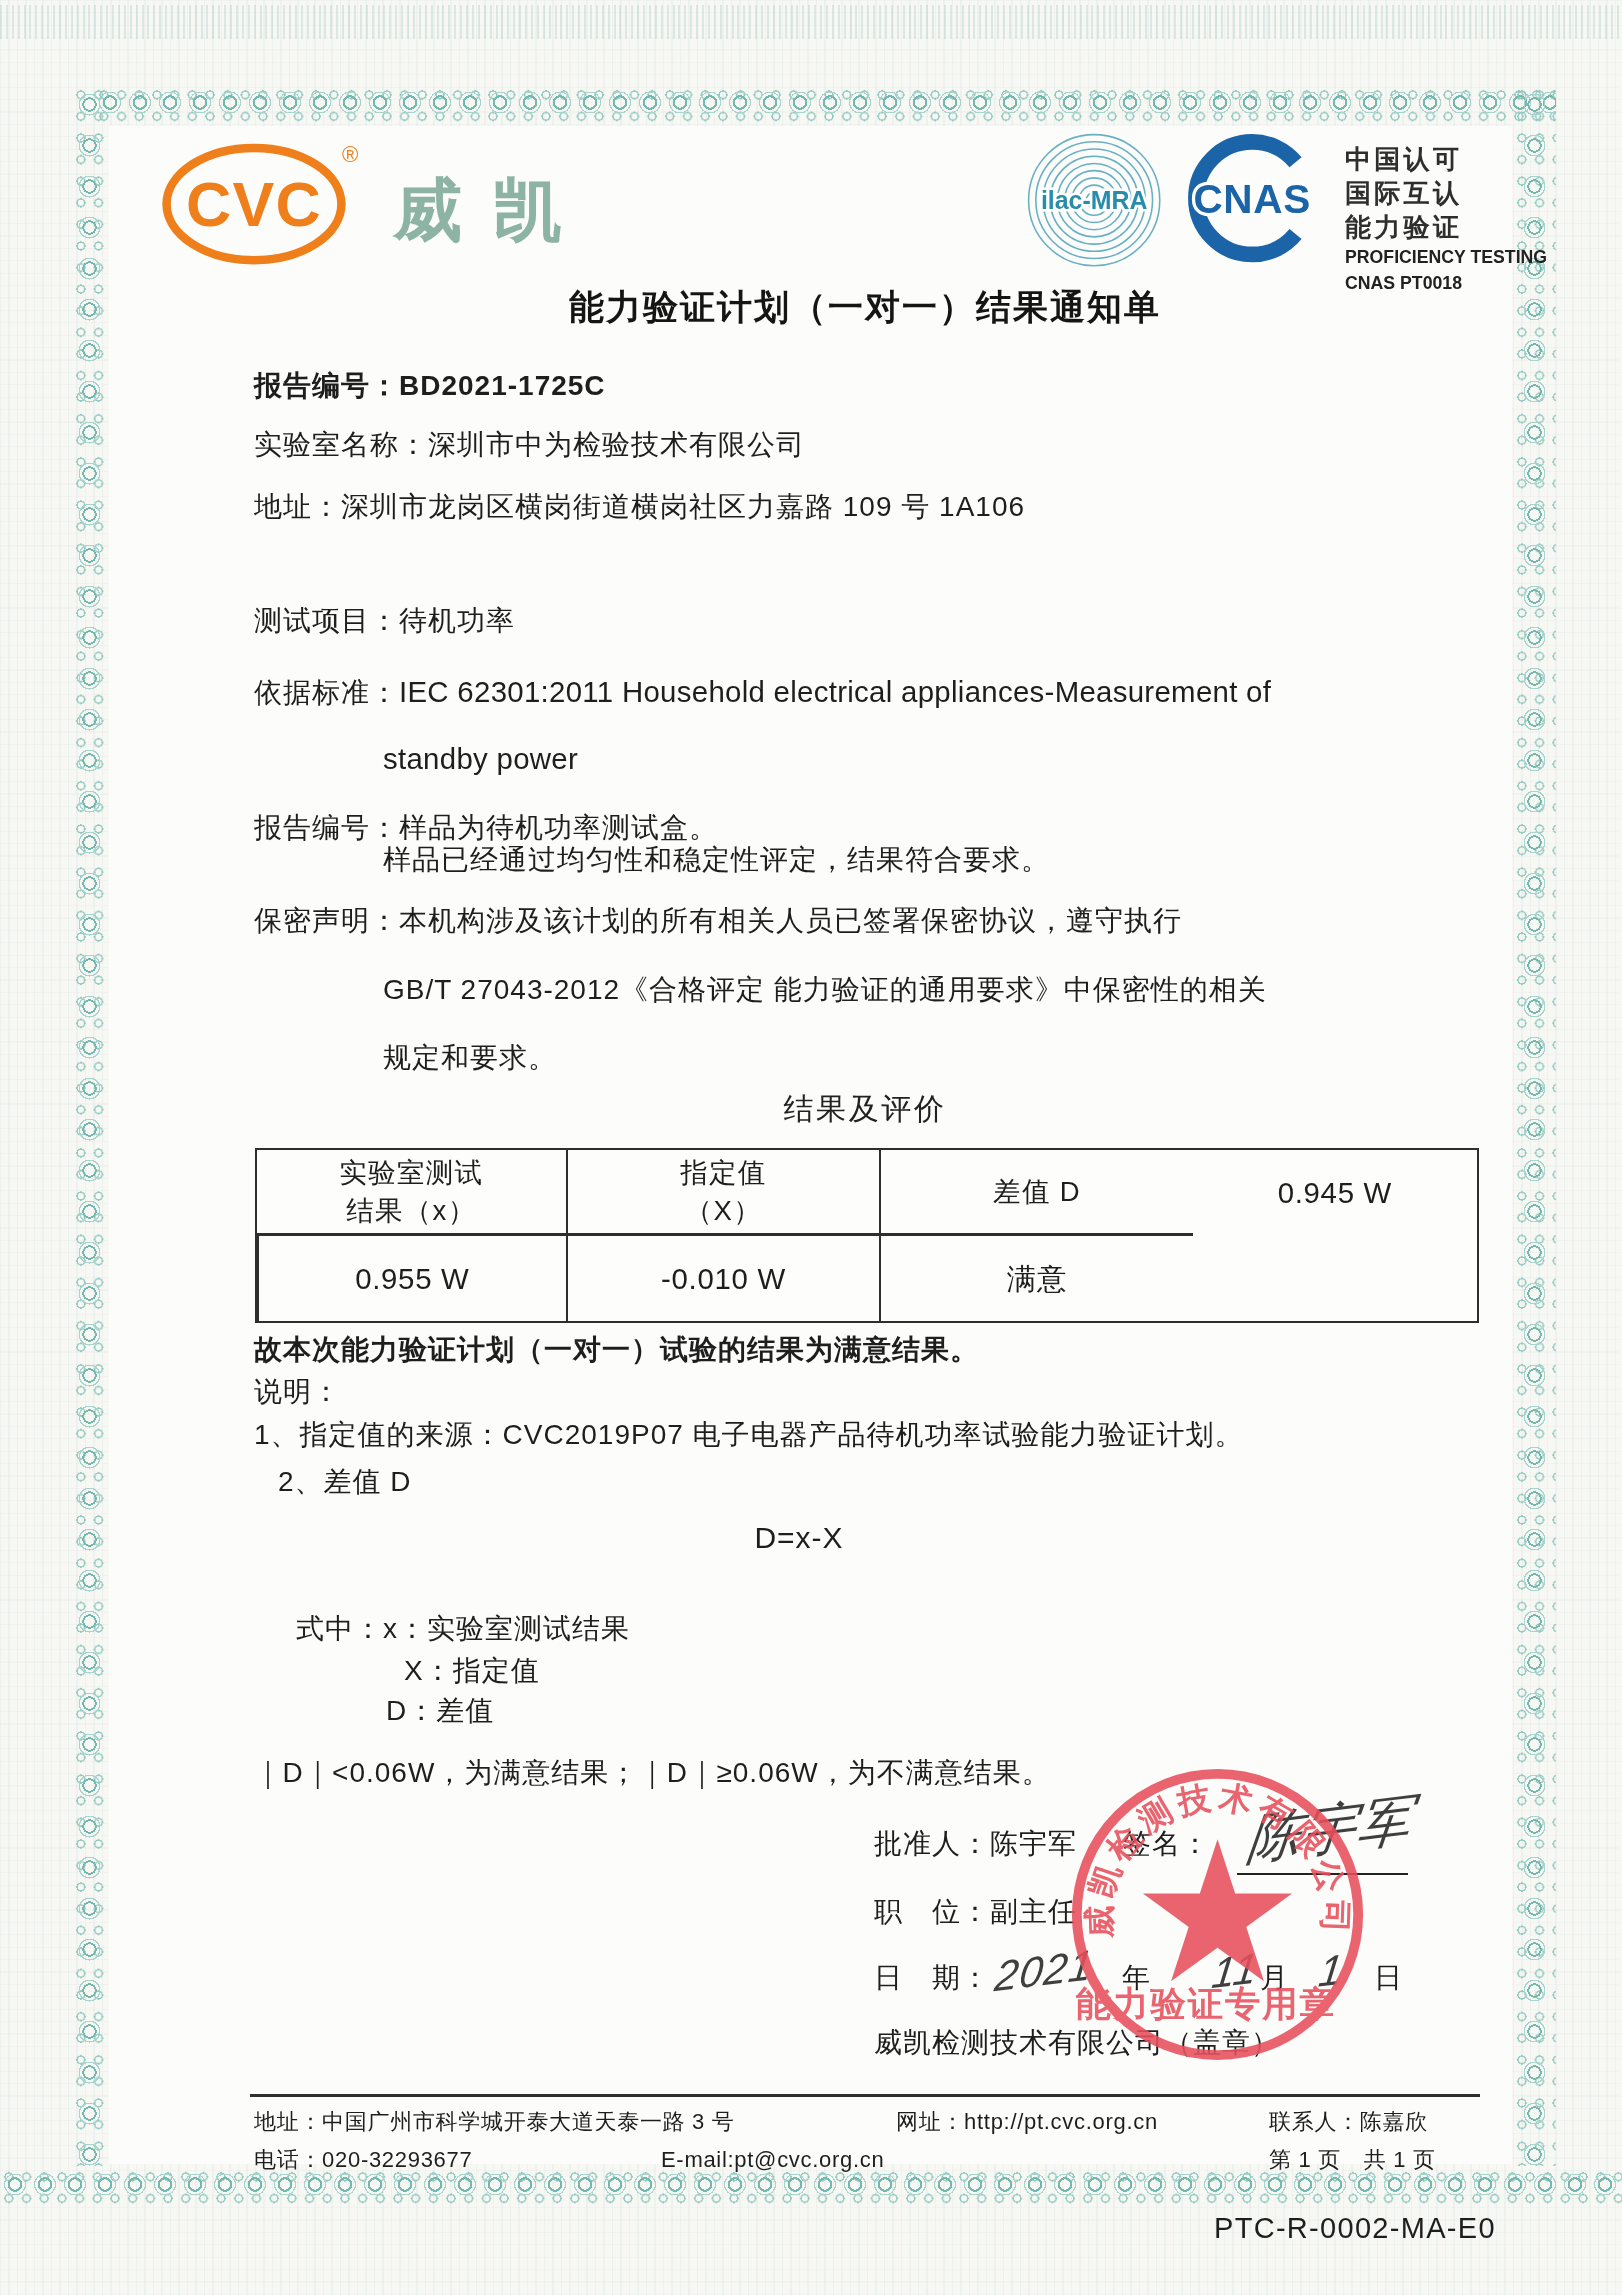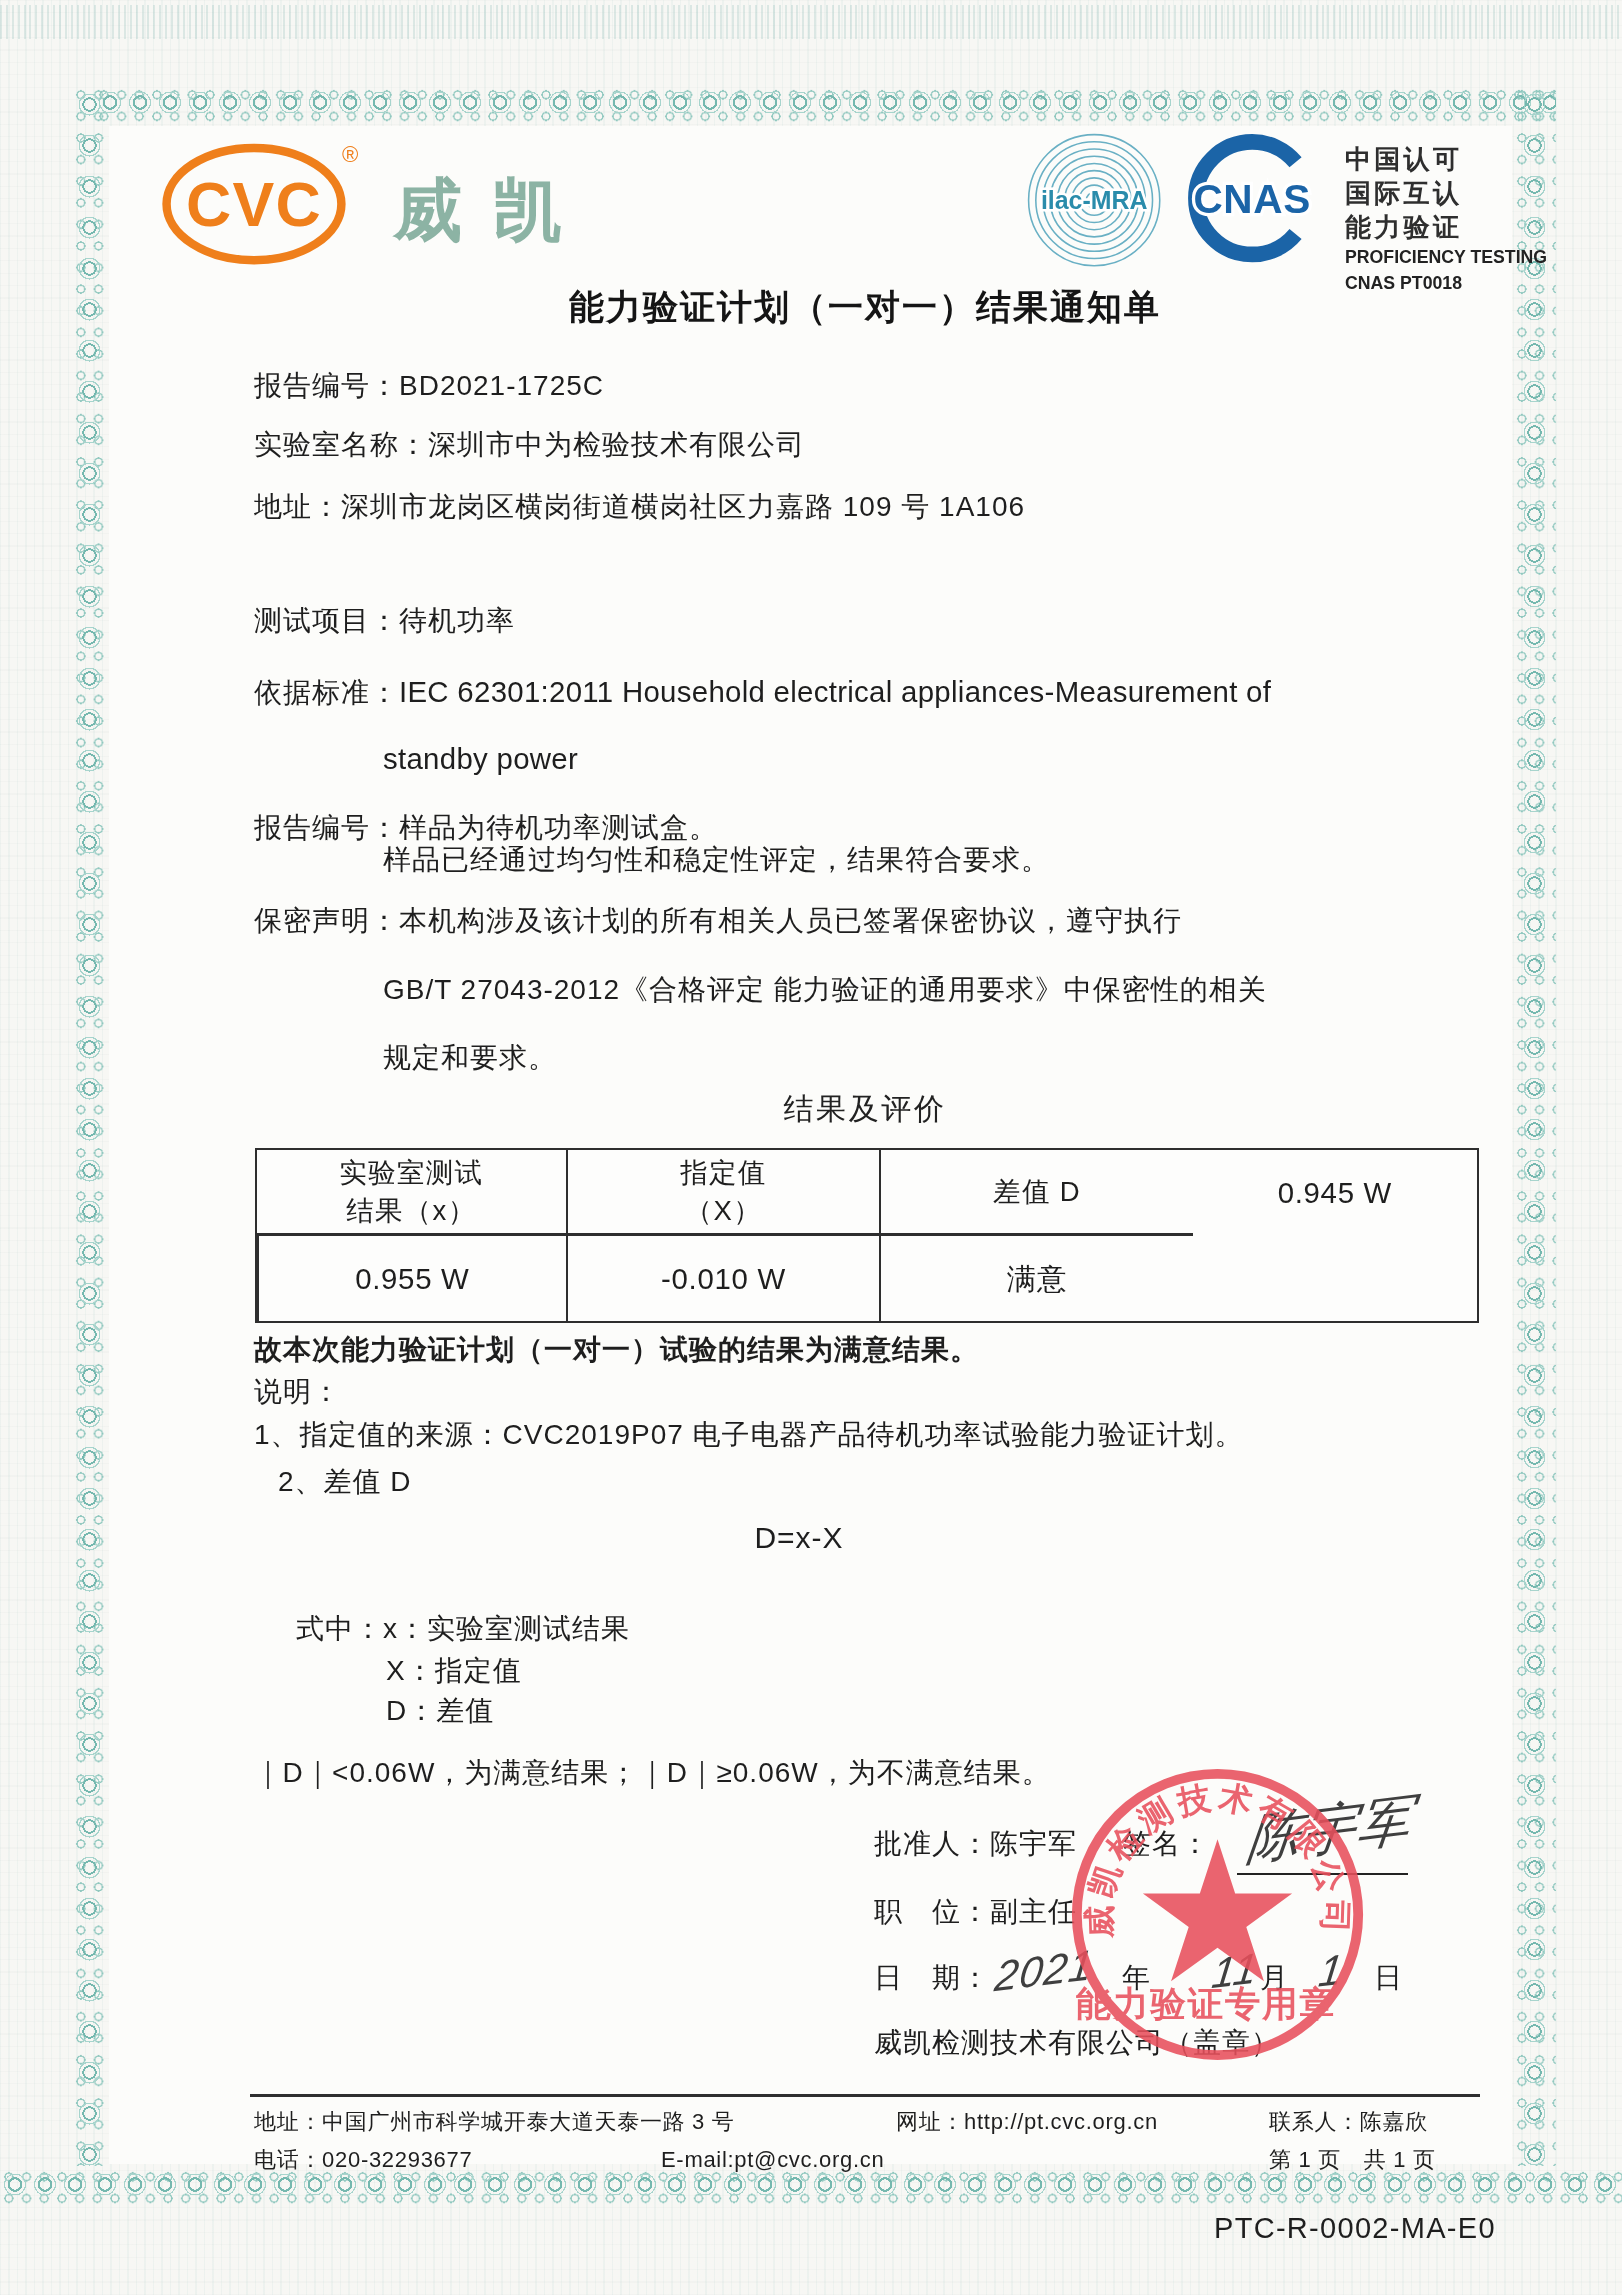--- a/index.html
+++ b/index.html
@@ -81,21 +81,21 @@
   </svg>
 
   <div class="t hdr-cn" style="left:1345px;top:143px;">中国认可</div>
   <div class="t hdr-cn" style="left:1345px;top:177px;">国际互认</div>
   <div class="t hdr-cn" style="left:1345px;top:211px;">能力验证</div>
   <div class="t hdr-en" style="left:1345px;top:245px;">PROFICIENCY TESTING</div>
   <div class="t hdr-en" style="left:1345px;top:271px;">CNAS PT0018</div>
 
   <div id="title" class="ctr">能力验证计划（一对一）结果通知单</div>
 
-  <div class="t" style="left:254px;top:368px;"><span>报告编号：</span><span>BD2021-1725C</span></div>
+  <div class="t" style="left:254px;top:368px;font-weight:bold;"><span>报告编号：</span><span>BD2021-1725C</span></div>
   <div class="t" style="left:254px;top:427px;"><span>实验室名称：</span><span>深圳市中为检验技术有限公司</span></div>
   <div class="t" style="left:254px;top:489px;"><span>地址：</span><span>深圳市龙岗区横岗街道横岗社区力嘉路 109 号 1A106</span></div>
 
   <div class="t" style="left:254px;top:603px;"><span>测试项目：</span><span>待机功率</span></div>
   <div class="t" style="left:254px;top:674px;"><span>依据标准：</span><span style="font-size:29.4px;letter-spacing:0.3px;">IEC 62301:2011 Household electrical appliances-Measurement of</span></div>
   <div class="t" style="left:383px;top:741px;font-size:29.4px;letter-spacing:0.3px;">standby power</div>
   <div class="t" style="left:254px;top:810px;"><span>报告编号：</span><span>样品为待机功率测试盒。</span></div>
   <div class="t" style="left:383px;top:842px;">样品已经通过均匀性和稳定性评定，结果符合要求。</div>
   <div class="t" style="left:254px;top:903px;"><span>保密声明：</span><span>本机构涉及该计划的所有相关人员已签署保密协议，遵守执行</span></div>
   <div class="t" style="left:383px;top:972px;">GB/T 27043-2012《合格评定 能力验证的通用要求》中保密性的相关</div>
@@ -128,21 +128,21 @@
         <div>满意</div>
       </div>
   </div>
 
   <div class="t b" style="left:254px;top:1332px;">故本次能力验证计划（一对一）试验的结果为满意结果。</div>
   <div class="t" style="left:254px;top:1374px;">说明：</div>
   <div class="t" style="left:254px;top:1417px;">1、指定值的来源：CVC2019P07 电子电器产品待机功率试验能力验证计划。</div>
   <div class="t" style="left:254px;top:1464px;margin-left:24px;">2、差值 D</div>
   <div class="t" style="left:254px;top:1519px;width:1090px;text-align:center;font-size:30px;">D=x-X</div>
   <div class="t" style="left:296px;top:1611px;">式中：x：实验室测试结果</div>
-  <div class="t" style="left:386px;top:1653px;text-align:center;">X：指定值</div>
+  <div class="t" style="left:404px;top:1653px;text-align:center;">X：指定值</div>
   <div class="t" style="left:386px;top:1693px;">D：差值</div>
   <div class="t" style="left:254px;top:1755px;">｜D｜&lt;0.06W，为满意结果；｜D｜≥0.06W，为不满意结果。</div>
 
   <div class="t" style="left:874px;top:1826px;"><span>批准人：</span><span>陈宇军</span><span style="display:inline-block;width:46px;"></span><span>签名：</span></div>
   <div class="sigline" style="left:1237px;top:1873px;width:171px;"></div>
   <div class="hand" style="left:1247px;top:1794px;font-size:54px;">陈宇军</div>
 
   <div class="t" style="left:874px;top:1894px;"><span>职　位：</span><span>副主任</span></div>
 
   <div class="t" style="left:874px;top:1960px;">日　期：</div>

